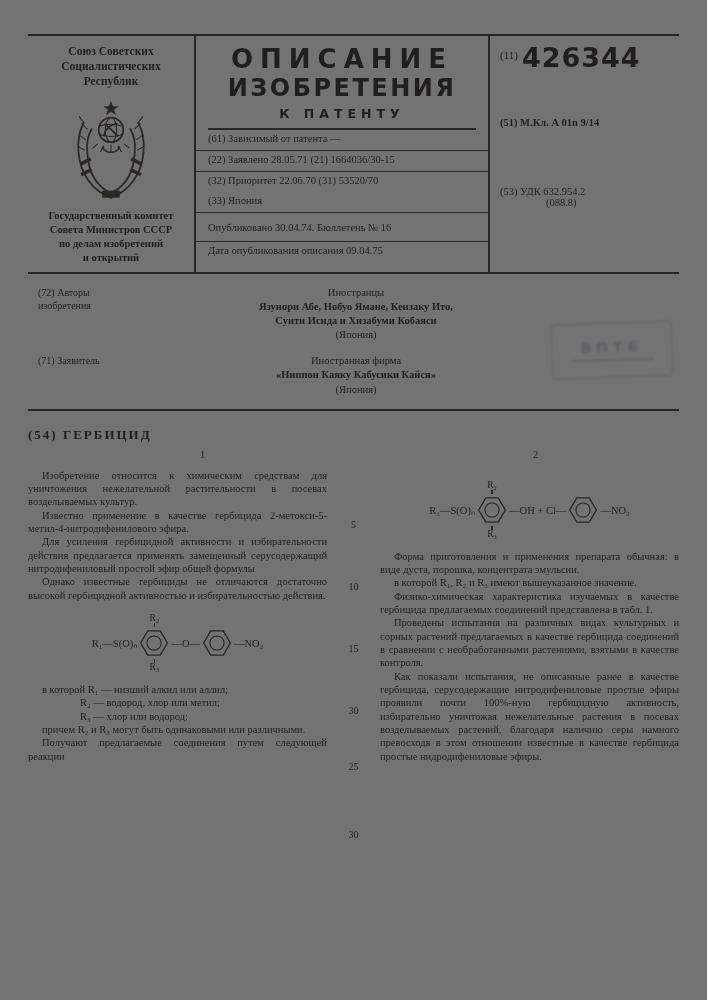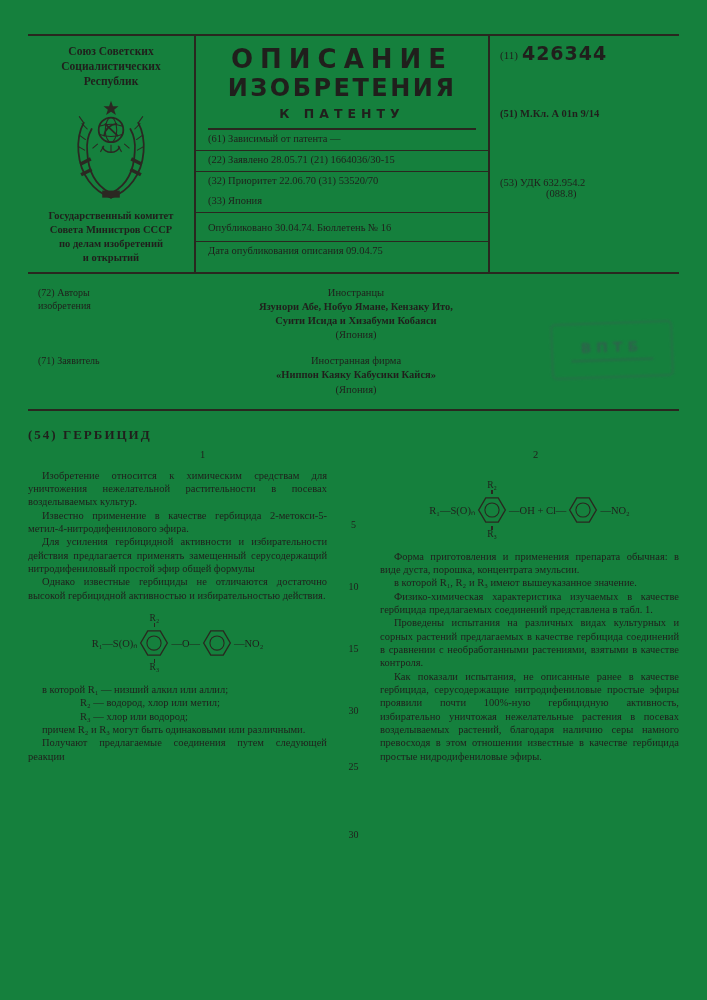--- a/index.html
+++ b/index.html
@@ -1,41 +1,41 @@
 <!DOCTYPE html>
 <html><head>
 <meta charset="utf-8">
 <style>
   * { box-sizing: border-box; }
   html, body { margin: 0; padding: 0; }
   body { background: #d8d6d0; font-family: "Liberation Serif", serif; }
   .page {
     width: 707px; height: 1000px; margin: 0 auto; position: relative;
-    background: #15803d; color: #201f1c; padding: 34px 28px 0; overflow: hidden;
+    background: #737373; color: #201f1c; padding: 34px 28px 0; overflow: hidden;
   }
 
   
   .header { display: flex; border-top: 2px solid #29271f; border-bottom: 2px solid #29271f; }
   .h-left { width: 166px; text-align: center; padding: 8px 6px 6px; }
   .country div { font-weight: 700; font-size: 11.5px; line-height: 1.3; }
   .emblem { display: block; margin: 10px auto 6px; width: 88px; height: 104px; }
   .committee div { font-weight: 700; font-size: 10.5px; line-height: 1.35; }
 
   .h-center { width: 296px; border-left: 2px solid #29271f; border-right: 2px solid #29271f; display: flex; flex-direction: column; }
   .big1 { font-family: "DejaVu Sans", sans-serif; font-weight: 700; font-size: 26px; letter-spacing: 7px; text-align: center; margin-top: 8px; white-space: nowrap; }
   .big2 { font-family: "DejaVu Sans", sans-serif; font-weight: 700; font-size: 24px; letter-spacing: 2.5px; text-align: center; white-space: nowrap; }
   .kpat { font-family: "DejaVu Sans", sans-serif; font-weight: 700; font-size: 12.5px; letter-spacing: 5px; text-align: center; margin: 4px 12px 0; padding-bottom: 7px; border-bottom: 2.5px solid #29271f; }
   .frow { font-size: 10.5px; padding: 3px 6px 6px 12px; }
   .frow.b { border-bottom: 1.3px solid #29271f; }
   .frow.tall { padding: 9px 6px 8px 12px; }
 
   .h-right { flex: 1; padding: 6px 4px 6px 10px; }
   .numrow { display: flex; align-items: flex-start; gap: 4px; }
   .numlabel { font-size: 11px; margin-top: 7px; }
-  .num { font-family: "DejaVu Sans", sans-serif; font-weight: 700; font-size: 19px; letter-spacing: 1px; }
+  .num { font-family: "DejaVu Sans", sans-serif; font-weight: 700; font-size: 27px; letter-spacing: 1px; }
   .mkl { font-size: 10.5px; font-weight: 700; margin-top: 44px; }
   .udc { font-size: 10.5px; font-weight: 400; margin-top: 58px; }
   .udc .udc2 { padding-left: 46px; }
 
   
   .parties { position: relative; border-bottom: 2px solid #29271f; padding: 12px 0 10px; }
   .prow { display: flex; margin-bottom: 12px; }
   .prow.second { margin-bottom: 2px; }
   .plabel { width: 158px; font-size: 10px; padding-left: 10px; line-height: 1.3; }
   .pvalue { width: 340px; text-align: center; font-size: 10.5px; line-height: 1.35; }

